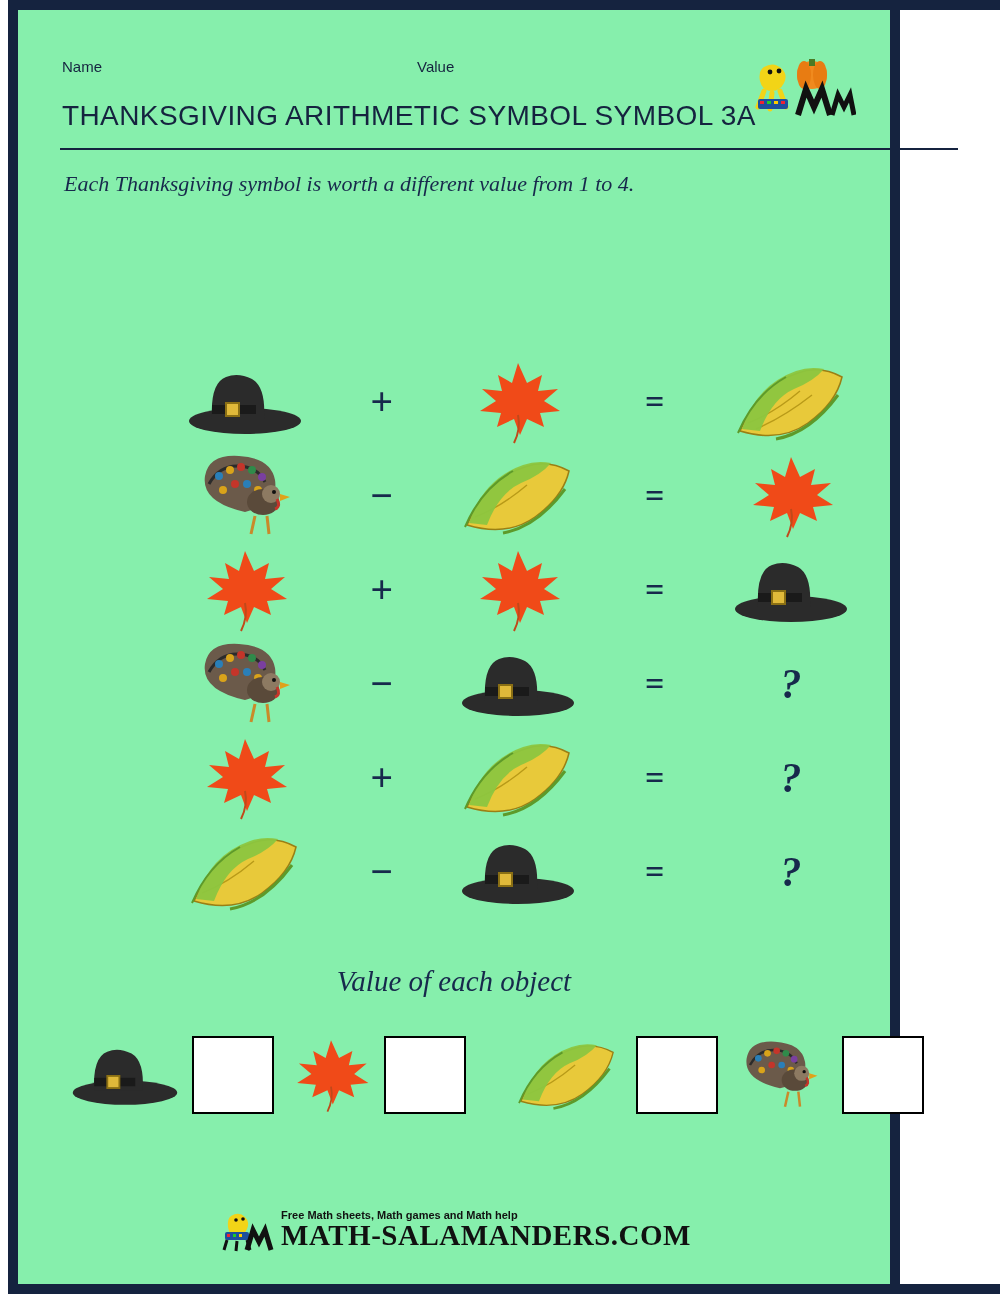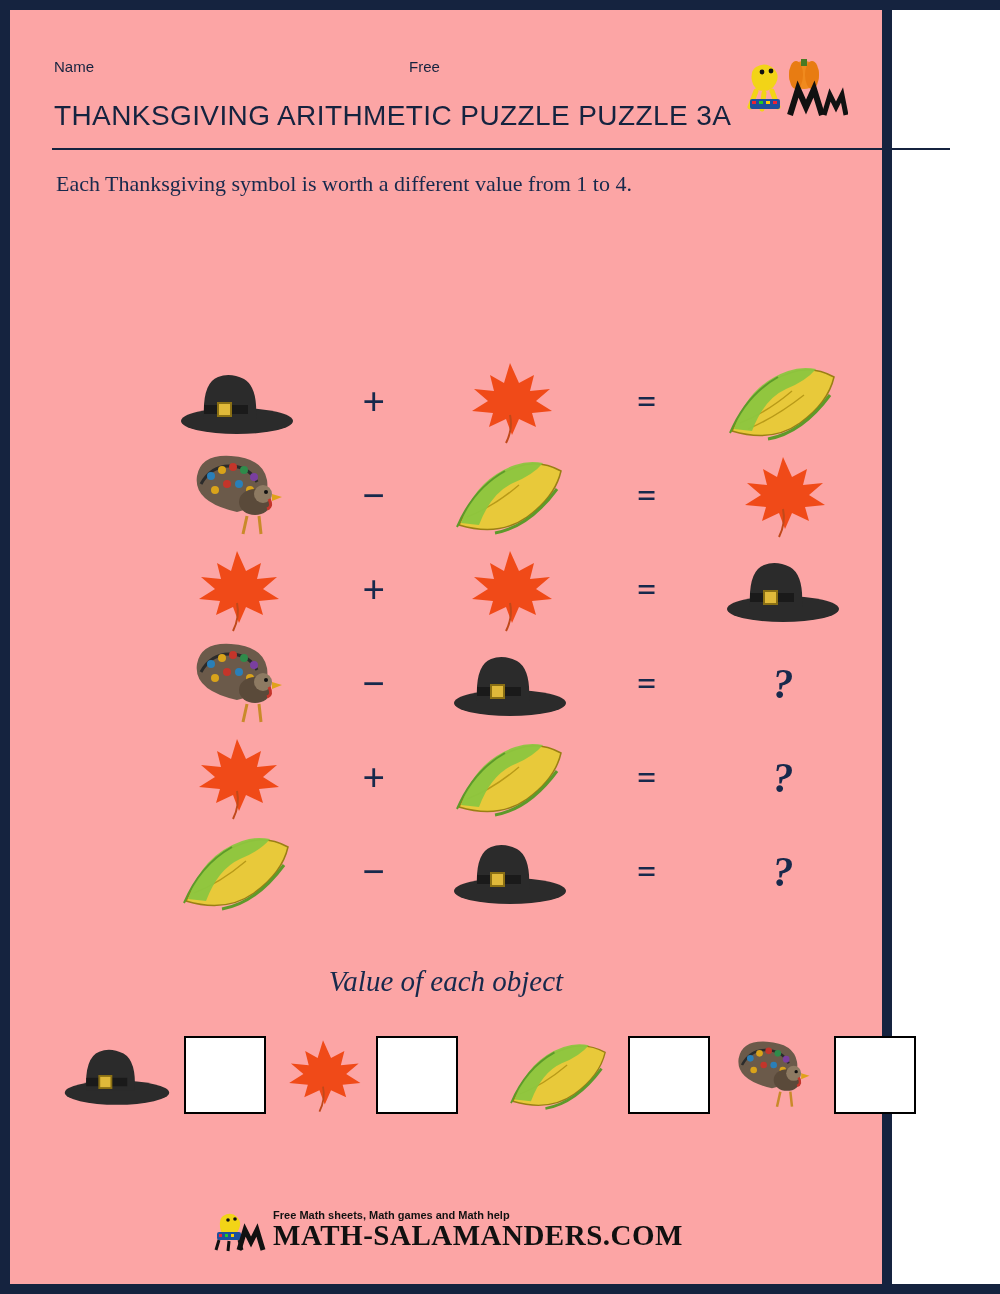--- a/index.html
+++ b/index.html
@@ -11,24 +11,24 @@
     width: 1000px;
     height: 1294px;
     position: relative;
     font-family: "Liberation Sans", sans-serif;
     color: #1b2a52;
     overflow: hidden;
   }
 
   .sheet {
     position: absolute;
-    left: 0; top: 0;
+    left: 8px; top: 0;
     width: 892px;
     height: 1294px;
-    background: #fca5a5;
+    background: #86efac;
   }
 
   
   .name-date-row {
     position: absolute;
     left: 54px;
     top: 58px;
     width: 900px;
     height: 22px;
   }
@@ -69,20 +69,21 @@
   }
   .rule-top { top: 148px; }
 
   
   .instructions {
     position: absolute;
     left: 56px;
     top: 168px;
     width: 860px;
     font-family: "Liberation Serif", serif;
+    font-style: italic;
     font-size: 22px;
     line-height: 1.45;
     color: #17294c;
   }
   .instructions p { margin: 0 0 16px 0; }
 
   
   .equations {
     position: absolute;
     left: 150px;
@@ -212,24 +213,24 @@
 
 <div class="sheet">
 
   <div class="edge edge-top"></div>
   <div class="edge edge-left"></div>
   <div class="edge edge-right"></div>
   <div class="edge edge-bottom"></div>
 
   <div class="name-date-row">
     <span class="name-label">Name</span>
-    <span class="date-label">Free</span>
+    <span class="date-label">Value</span>
   </div>
 
-  <div class="page-title">THANKSGIVING ARITHMETIC PUZZLE PUZZLE 3A</div>
+  <div class="page-title">THANKSGIVING ARITHMETIC SYMBOL SYMBOL 3A</div>
 
   <div class="logo">
     <svg class="icon-svg" width="110" height="66" viewBox="0 0 110 66">
 
       <ellipse cx="66" cy="20" rx="15" ry="14" fill="#f08a1e"></ellipse>
       <ellipse cx="58" cy="20" rx="7" ry="14" fill="#e87c12"></ellipse>
       <ellipse cx="74" cy="20" rx="7" ry="14" fill="#e87c12"></ellipse>
       <rect x="63" y="4" width="6" height="7" fill="#4a7a24"></rect>
 
       <path d="M18 12 q10 -6 18 2 q6 6 2 14 q-4 8 -12 8 q-10 0 -12 -10 q-2 -10 4 -14z" fill="#f2d417"></path>

